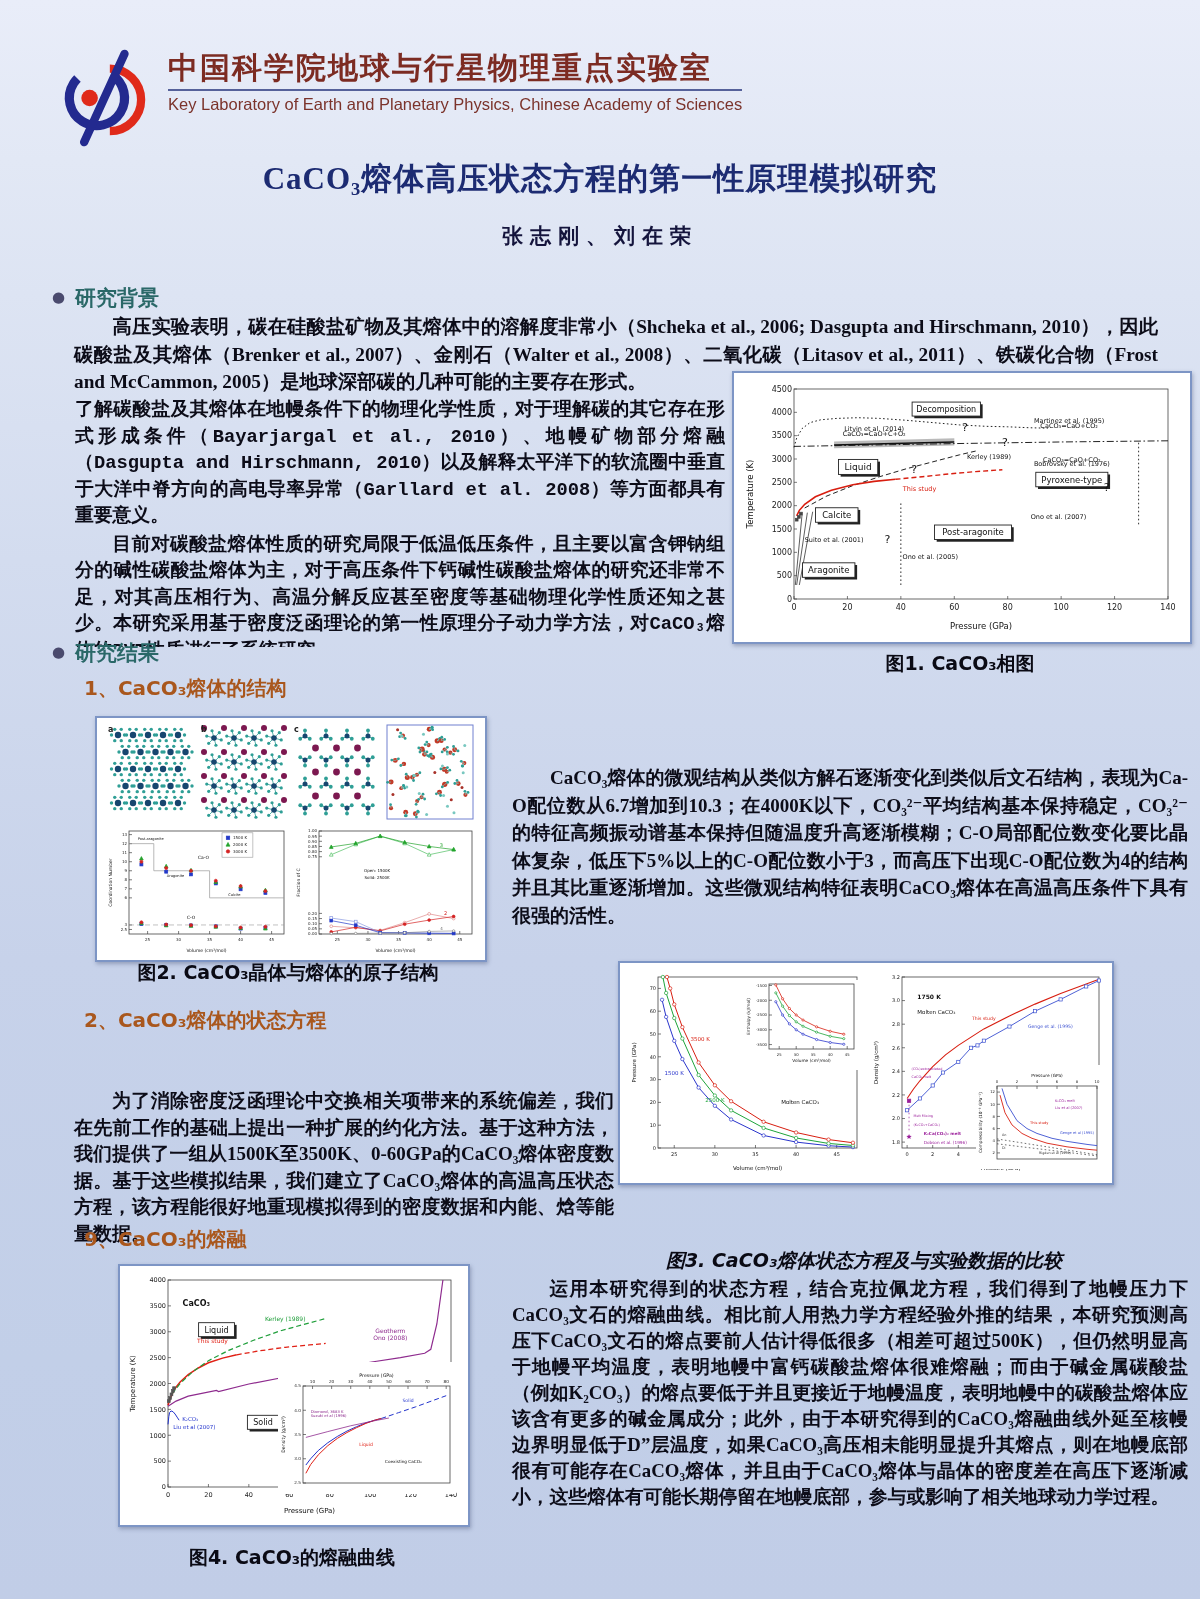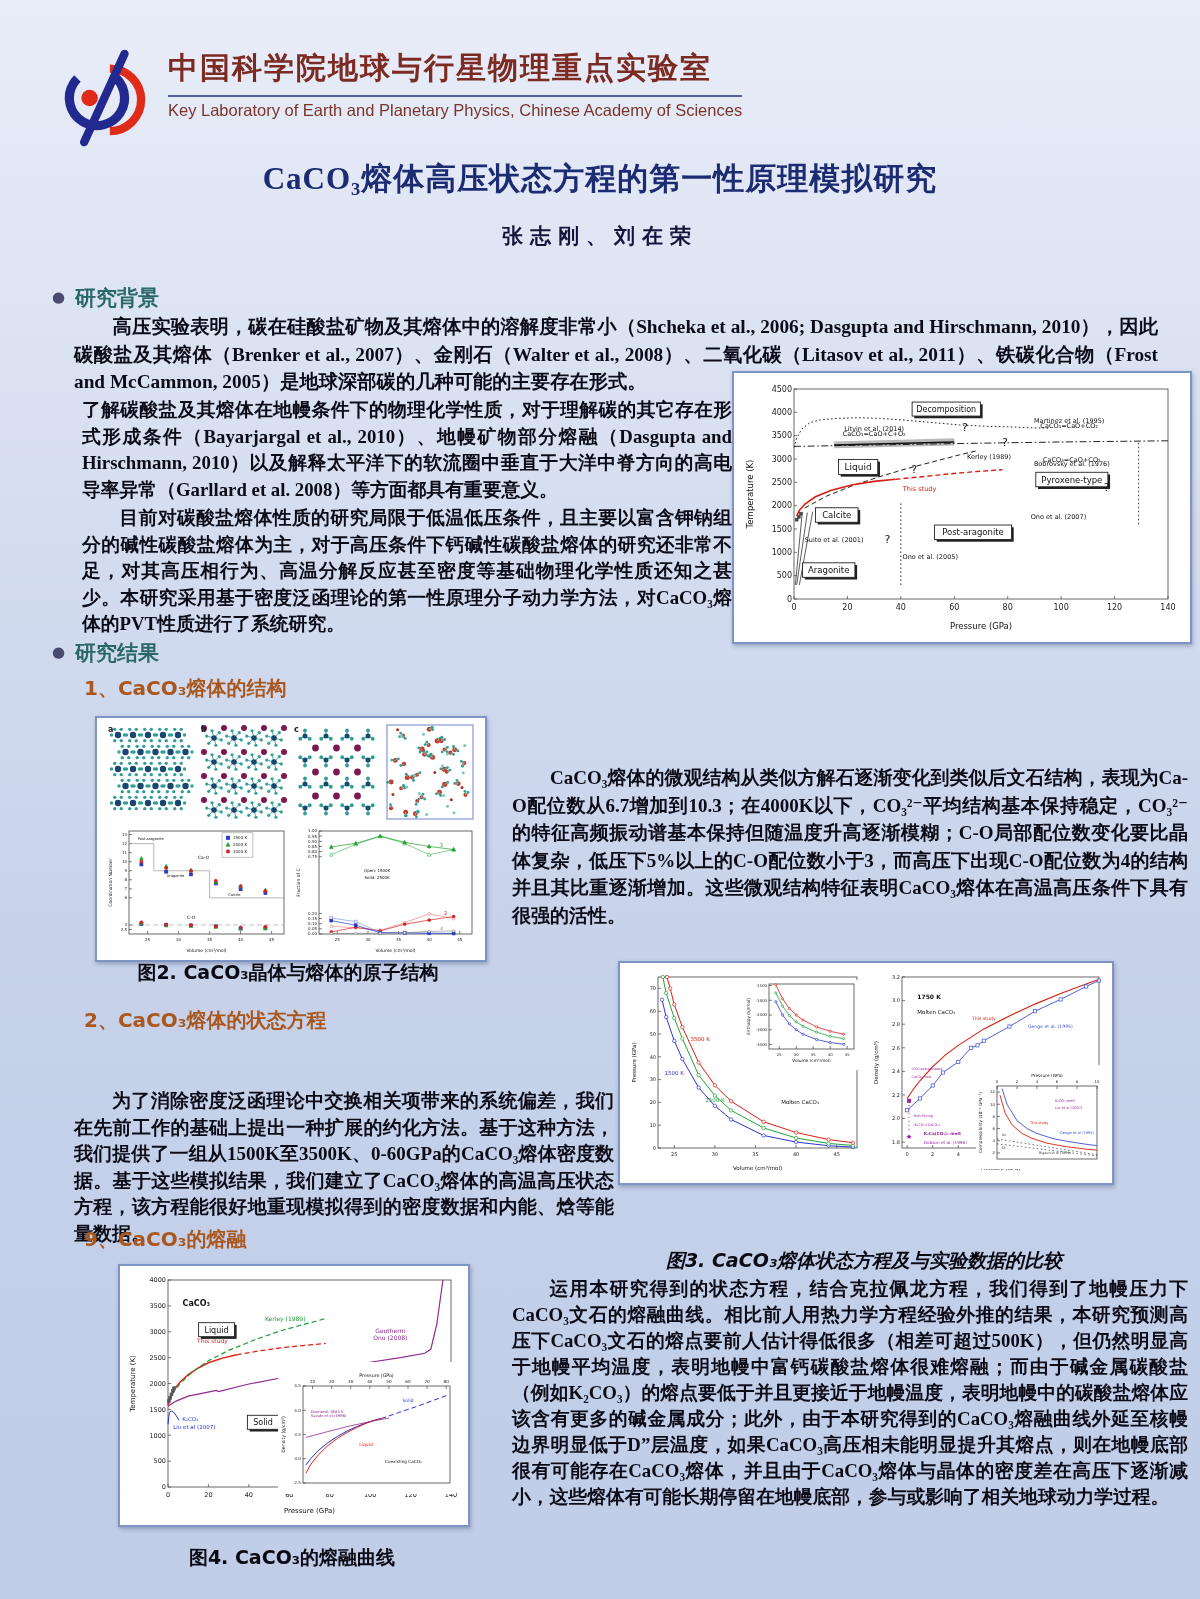--- a/index.html
+++ b/index.html
@@ -1,21 +1,21 @@
 <!DOCTYPE html>
 <html><head>
 <meta charset="utf-8">
 <style>
   html,body{margin:0;padding:0;background:#9aa7c6;}
   .poster{position:relative;width:1200px;height:1599px;overflow:hidden;
     background:linear-gradient(180deg,#e9edf9 0%,#e2e8f5 10%,#d3dcef 35%,#c7d2ea 60%,#c2cfe8 85%,#c1cde7 100%);
     font-family:"Liberation Serif","DejaVu Serif",serif;}
   .abs{position:absolute;}
   .lab-cn{font-size:30px;font-weight:bold;color:#7c2b22;letter-spacing:2px;
-    border-bottom:2px solid #55619a;padding-bottom:6px;font-family:"DejaVu Serif","Liberation Serif",serif;white-space:nowrap;}
+    border-bottom:2px solid #55619a;font-family:"DejaVu Serif","Liberation Serif",serif;white-space:nowrap;}
   .lab-en{font-size:16.5px;color:#7b332b;margin-top:4px;font-family:"Liberation Sans","DejaVu Sans",sans-serif;white-space:nowrap;}
   .poster-title{left:0;width:1200px;text-align:center;top:158px;font-size:31px;font-weight:bold;color:#1c2b72;letter-spacing:1px;}
   .authors{left:0;width:1200px;text-align:center;top:222px;font-size:21px;font-weight:bold;color:#14143c;letter-spacing:7px;}
   .sec-h{font-family:"DejaVu Sans","Liberation Sans",sans-serif;font-weight:bold;font-size:21px;color:#2a6868;white-space:nowrap;}
   .sec-h .bullet{color:#4a4a6e;font-size:15px;margin-right:10px;vertical-align:3px;}
   .sub-h{font-family:"DejaVu Sans","Liberation Sans",sans-serif;font-weight:bold;font-size:20px;color:#a9571d;white-space:nowrap;}
   .para{font-weight:bold;color:#0c0c18;text-align:justify;margin:0;}
   .figbox{position:absolute;background:#ffffff;border:2px solid #7d95c5;box-shadow:1px 2px 4px rgba(50,60,100,0.35);}
   .caption{position:absolute;text-align:center;font-family:"DejaVu Sans","Liberation Sans",sans-serif;font-weight:bold;font-size:19px;color:#0a0a14;}
   .chart{position:absolute;}
@@ -40,21 +40,21 @@
     </div>
   </div>
 
   <div class="abs authors">张志刚、刘在荣</div>
   <div class="abs poster-title">CaCO₃熔体高压状态方程的第一性原理模拟研究</div>
 
   <div class="abs sec-h" style="left:52px;top:284px;">
     <span class="bullet">●</span><span>研究背景</span>
   </div>
   <p class="abs para" style="left:74px;top:313px;width:1084px;font-size:19.3px;line-height:27.5px;text-indent:2em;">高压实验表明，碳在硅酸盐矿物及其熔体中的溶解度非常小（Shcheka et al., 2006; Dasgupta and Hirschmann, 2010），因此碳酸盐及其熔体（Brenker et al., 2007）、金刚石（Walter et al., 2008）、二氧化碳（Litasov et al., 2011）、铁碳化合物（Frost and McCammon, 2005）是地球深部碳的几种可能的主要存在形式。</p>
-  <div class="abs" style="left:82px;top:397px;width:650px;height:250px;overflow:hidden;">
+  <div class="abs" style="left:75px;top:397px;width:650px;height:250px;overflow:hidden;font-family:Liberation Mono, monospace;">
     <p class="para" style="font-size:18.8px;line-height:26.5px;margin:0 0 2px 0;">了解碳酸盐及其熔体在地幔条件下的物理化学性质，对于理解碳的其它存在形式形成条件（Bayarjargal et al., 2010）、地幔矿物部分熔融（Dasgupta and Hirschmann, 2010）以及解释太平洋下的软流圈中垂直于大洋中脊方向的高电导率异常（Garllard et al. 2008）等方面都具有重要意义。</p>
     <p class="para" style="font-size:18.8px;line-height:26.5px;text-indent:2em;">目前对碳酸盐熔体性质的研究局限于低温低压条件，且主要以富含钾钠组分的碱性碳酸盐熔体为主，对于高压条件下钙碱性碳酸盐熔体的研究还非常不足，对其高压相行为、高温分解反应甚至密度等基础物理化学性质还知之甚少。本研究采用基于密度泛函理论的第一性原理分子动力学方法，对CaCO₃熔体的PVT性质进行了系统研究。</p>
   </div>
 
   <div class="figbox" style="left:732px;top:371px;width:456px;height:269px;">
     <div class="chart" style="left:8px;top:8px;"><svg width="440" height="252" viewBox="0 0 440 252">
           <rect x="52" y="8" width="374" height="210" fill="#fff" stroke="#444" stroke-width="0.8"></rect>
           <polygon points="92.07142857142857,67.26666666666668 212.28571428571428,64.46666666666667 212.28571428571428,57.23333333333335 92.07142857142857,60.5" fill="#b3b3b3" opacity="0.9"></polygon>
           <line x1="52" y1="218" x2="52" y2="215" stroke="#444" stroke-width="0.7"></line>
           <text x="52" y="229" font-size="8" fill="#222" text-anchor="middle" font-family="&quot;DejaVu Sans&quot;,sans-serif">0</text>
@@ -137,20 +137,21 @@
           <text x="316.4714285714286" y="138.20666666666668" font-size="6.5" fill="#111" text-anchor="middle" font-family="&quot;DejaVu Sans&quot;,sans-serif">Ono et al. (2007)</text>
           <text x="92.07142857142857" y="160.60666666666665" font-size="6.5" fill="#111" text-anchor="middle" font-family="&quot;DejaVu Sans&quot;,sans-serif">Suito et al. (2001)</text>
           <text x="188.24285714285713" y="178.34" font-size="6.5" fill="#111" text-anchor="middle" font-family="&quot;DejaVu Sans&quot;,sans-serif">Ono et al. (2005)</text>
           <text x="222.97142857142856" y="49.76000000000001" font-size="11" fill="#111" text-anchor="middle" font-family="&quot;DejaVu Sans&quot;,sans-serif">?</text>
           <text x="263.04285714285714" y="65.15999999999998" font-size="11" fill="#111" text-anchor="middle" font-family="&quot;DejaVu Sans&quot;,sans-serif">?</text>
           <text x="172.21428571428572" y="91.76" font-size="11" fill="#111" text-anchor="middle" font-family="&quot;DejaVu Sans&quot;,sans-serif">?</text>
           <text x="145.5" y="161.76000000000002" font-size="11" fill="#111" text-anchor="middle" font-family="&quot;DejaVu Sans&quot;,sans-serif">?</text>
           <text x="364.5571428571429" y="109.96" font-size="11" fill="#111" text-anchor="middle" font-family="&quot;DejaVu Sans&quot;,sans-serif">?</text>
         </svg></div>
   </div>
+  <div class="caption" style="left:732px;top:651px;width:456px;">图1. CaCO₃相图</div>
 
   <div class="abs sec-h" style="left:52px;top:639px;text-align:center;">
     <span class="bullet">●</span><span>研究结果</span>
   </div>
   <div class="abs sub-h" style="left:84px;top:675px;">1、CaCO₃熔体的结构</div>
 
   <div class="figbox" style="left:95px;top:716px;width:388px;height:242px;">
     <div class="chart" style="left:8px;top:6px;"><svg width="372" height="97" viewBox="0 0 372 97">
           <circle cx="19.5" cy="11" r="1.7" fill="#2f9f96"></circle>
           <circle cx="16.25" cy="16.62916512459885" r="1.7" fill="#2f9f96"></circle>

